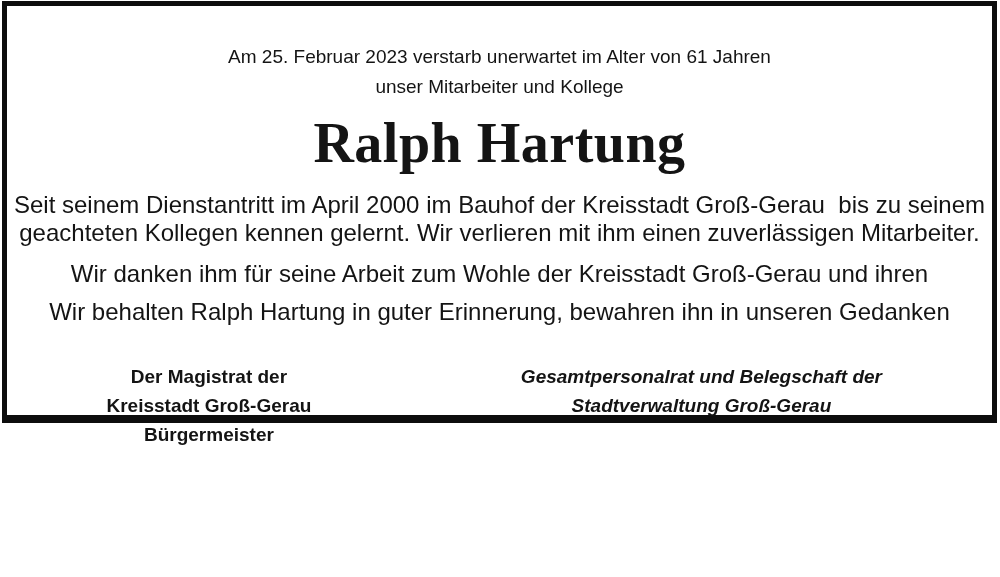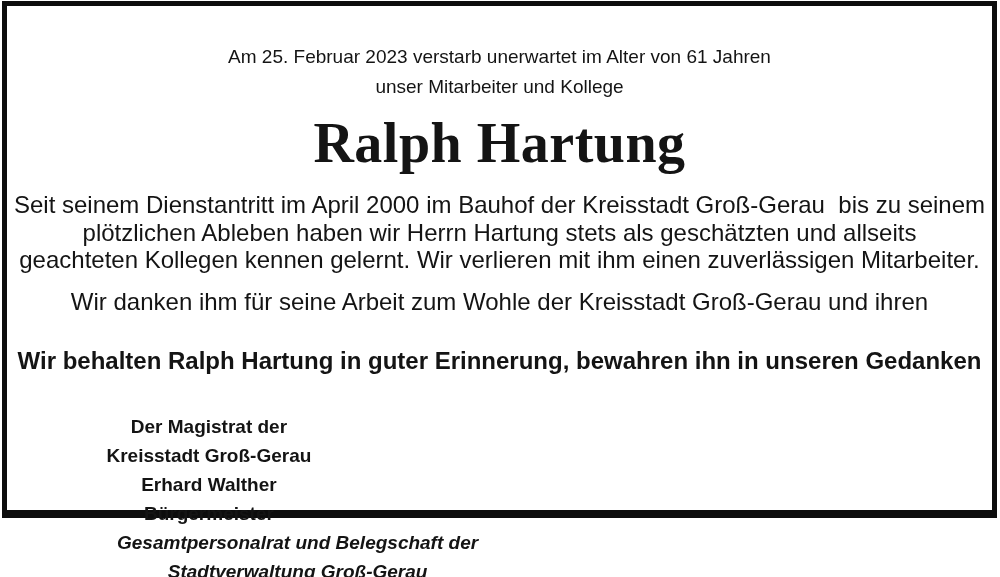--- a/index.html
+++ b/index.html
@@ -8,21 +8,21 @@
     width: 1000px;
     height: 577px;
     background: #ffffff;
     overflow: hidden;
     font-family: "Liberation Sans", sans-serif;
     color: #141414;
   }
   .page {
     position: relative;
     width: 1000px;
-    height: 518px;
+    height: 423px;
     background: #ffffff;
   }
   .sheet {
     position: absolute;
     left: 2px;
     top: 1px;
     right: 3px;
     bottom: 0;
     border: 5px solid #0d0d0d;
     border-bottom-width: 8px;
@@ -45,25 +45,25 @@
     line-height: 62px;
     letter-spacing: 0.5px;
   }
   .para {
     font-size: 24px;
     line-height: 27.5px;
     font-weight: 400;
   }
   .para-1 { margin-top: 17px; }
   .para-2 { margin-top: 14px; }
-  .para-3 { margin-top: 32px; font-weight: bold; }
+  .para-3 { margin-top: 10px; }
   .signatures {
     margin-top: 37px;
     display: flex;
-    flex-direction: column;
+    flex-direction: row;
     width: 100%;
   }
   .sig {
     font-size: 19px;
     line-height: 29px;
     font-weight: 700;
     text-align: center;
   }
   .sig-left  { width: 41%; }
   .sig-right { width: 59%; font-style: italic; }
@@ -76,37 +76,35 @@
 
     <div class="intro">
       <div class="line">Am 25. Februar 2023 verstarb unerwartet im Alter von 61 Jahren</div>
       <div class="line">unser Mitarbeiter und Kollege</div>
     </div>
 
     <h1 class="deceased-name">Ralph Hartung</h1>
 
     <div class="para para-1">
       <div class="line">Seit seinem Dienstantritt im April 2000 im Bauhof der Kreisstadt Groß-Gerau  bis zu seinem</div>
-      <div class="line">plötzlichen Ableben haben wir Herrn Hartung stets als geschätzten und allseits</div>
       <div class="line">geachteten Kollegen kennen gelernt. Wir verlieren mit ihm einen zuverlässigen Mitarbeiter.</div>
     </div>
 
     <div class="para para-2">
       <div class="line">Wir danken ihm für seine Arbeit zum Wohle der Kreisstadt Groß-Gerau und ihren</div>
     </div>
 
     <div class="para para-3">
       <div class="line">Wir behalten Ralph Hartung in guter Erinnerung, bewahren ihn in unseren Gedanken</div>
     </div>
 
     <div class="signatures">
       <div class="sig sig-left">
         <div class="line">Der Magistrat der</div>
         <div class="line">Kreisstadt Groß-Gerau</div>
-        <div class="line">Erhard Walther</div>
         <div class="line">Bürgermeister</div>
       </div>
       <div class="sig sig-right">
         <div class="line">Gesamtpersonalrat und Belegschaft der</div>
         <div class="line">Stadtverwaltung Groß-Gerau</div>
       </div>
     </div>
 
   </div>
 </div>

